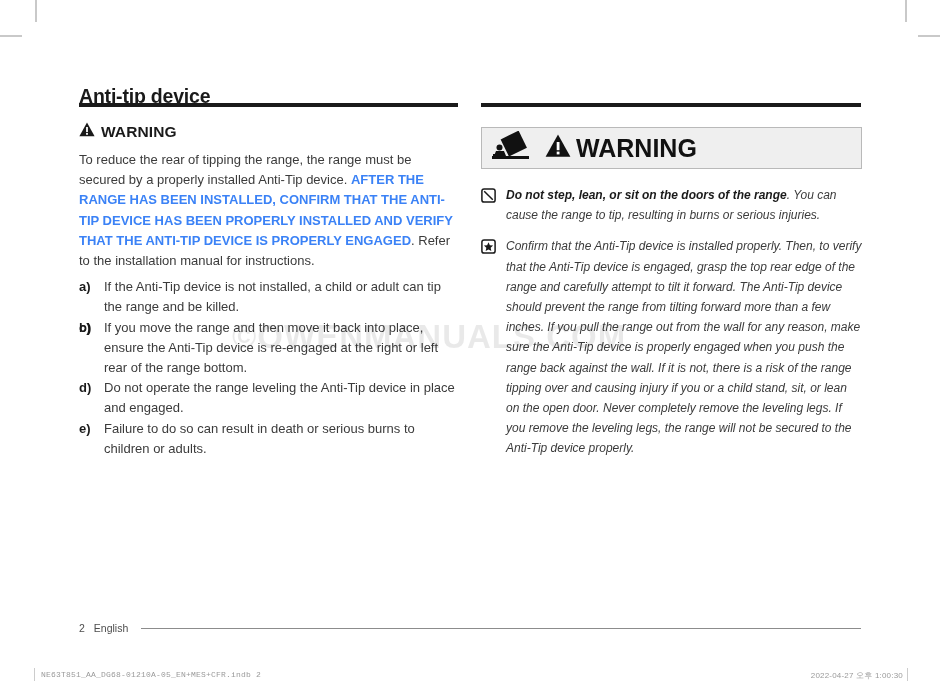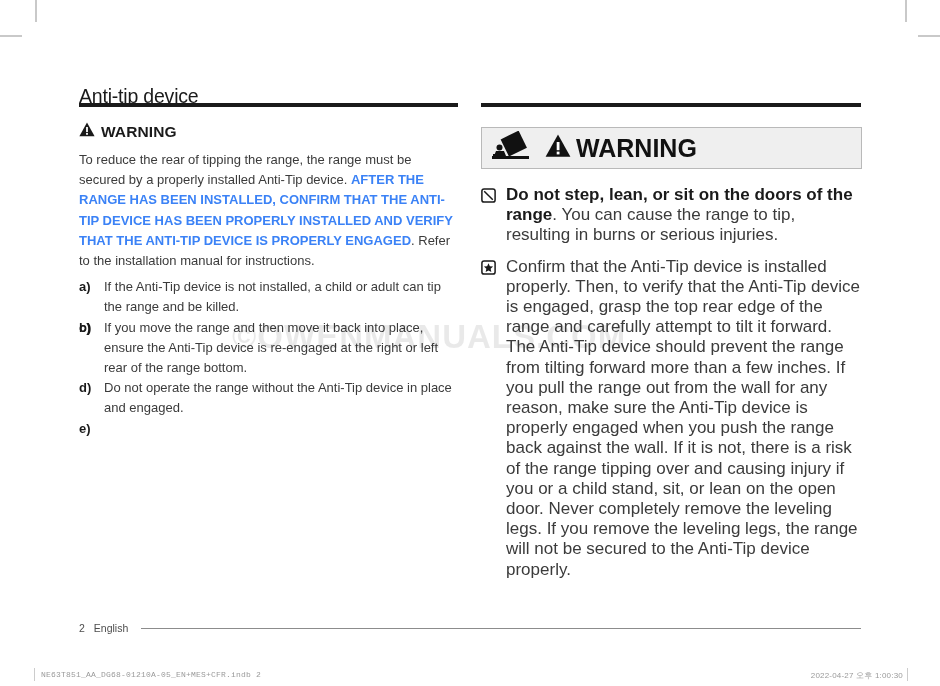--- a/index.html
+++ b/index.html
@@ -52,21 +52,21 @@
     user-select: none;
     z-index: 5;
   }
 
   
   .page-title {
     position: absolute;
     left: 79px;
     top: 72px;
     font-size: 19.5px;
-    font-weight: normal;
+    font-weight: bold;
     letter-spacing: -0.2px;
     color: #1a1a1a;
   }
   .title-rule {
     position: absolute;
     left: 79px;
     top: 103px;
     width: 379px;
     height: 4px;
     background: #1a1a1a;
@@ -170,24 +170,25 @@
   }
 
   ul.iconlist {
     list-style: none;
     margin: 0;
     padding: 0;
   }
   ul.iconlist li {
     position: relative;
     padding-left: 25px;
-    font-size: 17px;
+    font-size: 12px;
     line-height: 20.2px;
     color: #3b3b3b;
     margin-bottom: 11px;
+    font-style: italic;
   }
   ul.iconlist li b {
     color: #1a1a1a;
     font-weight: bold;
   }
   ul.iconlist li .bullet-icon {
     position: absolute;
     left: 0;
     top: 3px;
   }
@@ -276,24 +277,25 @@
       </li>
       <li>
         <span class="marker">b)</span>
       </li>
       <li>
         <span class="marker">c)</span>
         <span>If you move the range and then move it back into place, ensure the Anti-Tip device is re-engaged at the right or left rear of the range bottom.</span>
       </li>
       <li>
         <span class="marker">d)</span>
-        <span>Do not operate the range without the Anti-Tip device in place and engaged.</span>
+        <span>Do not operate the range leveling the Anti-Tip device in place and engaged.</span>
       </li>
       <li>
         <span class="marker">e)</span>
+        <span>Failure to do so can result in death or serious burns to children or adults.</span>
       </li>
     </ol>
   </div>
 
   <div class="col-right">
 
     <div class="warning-box">
       <span class="range-icon">
         <svg width="40" height="30" viewBox="0 0 40 30" aria-hidden="true">
 

